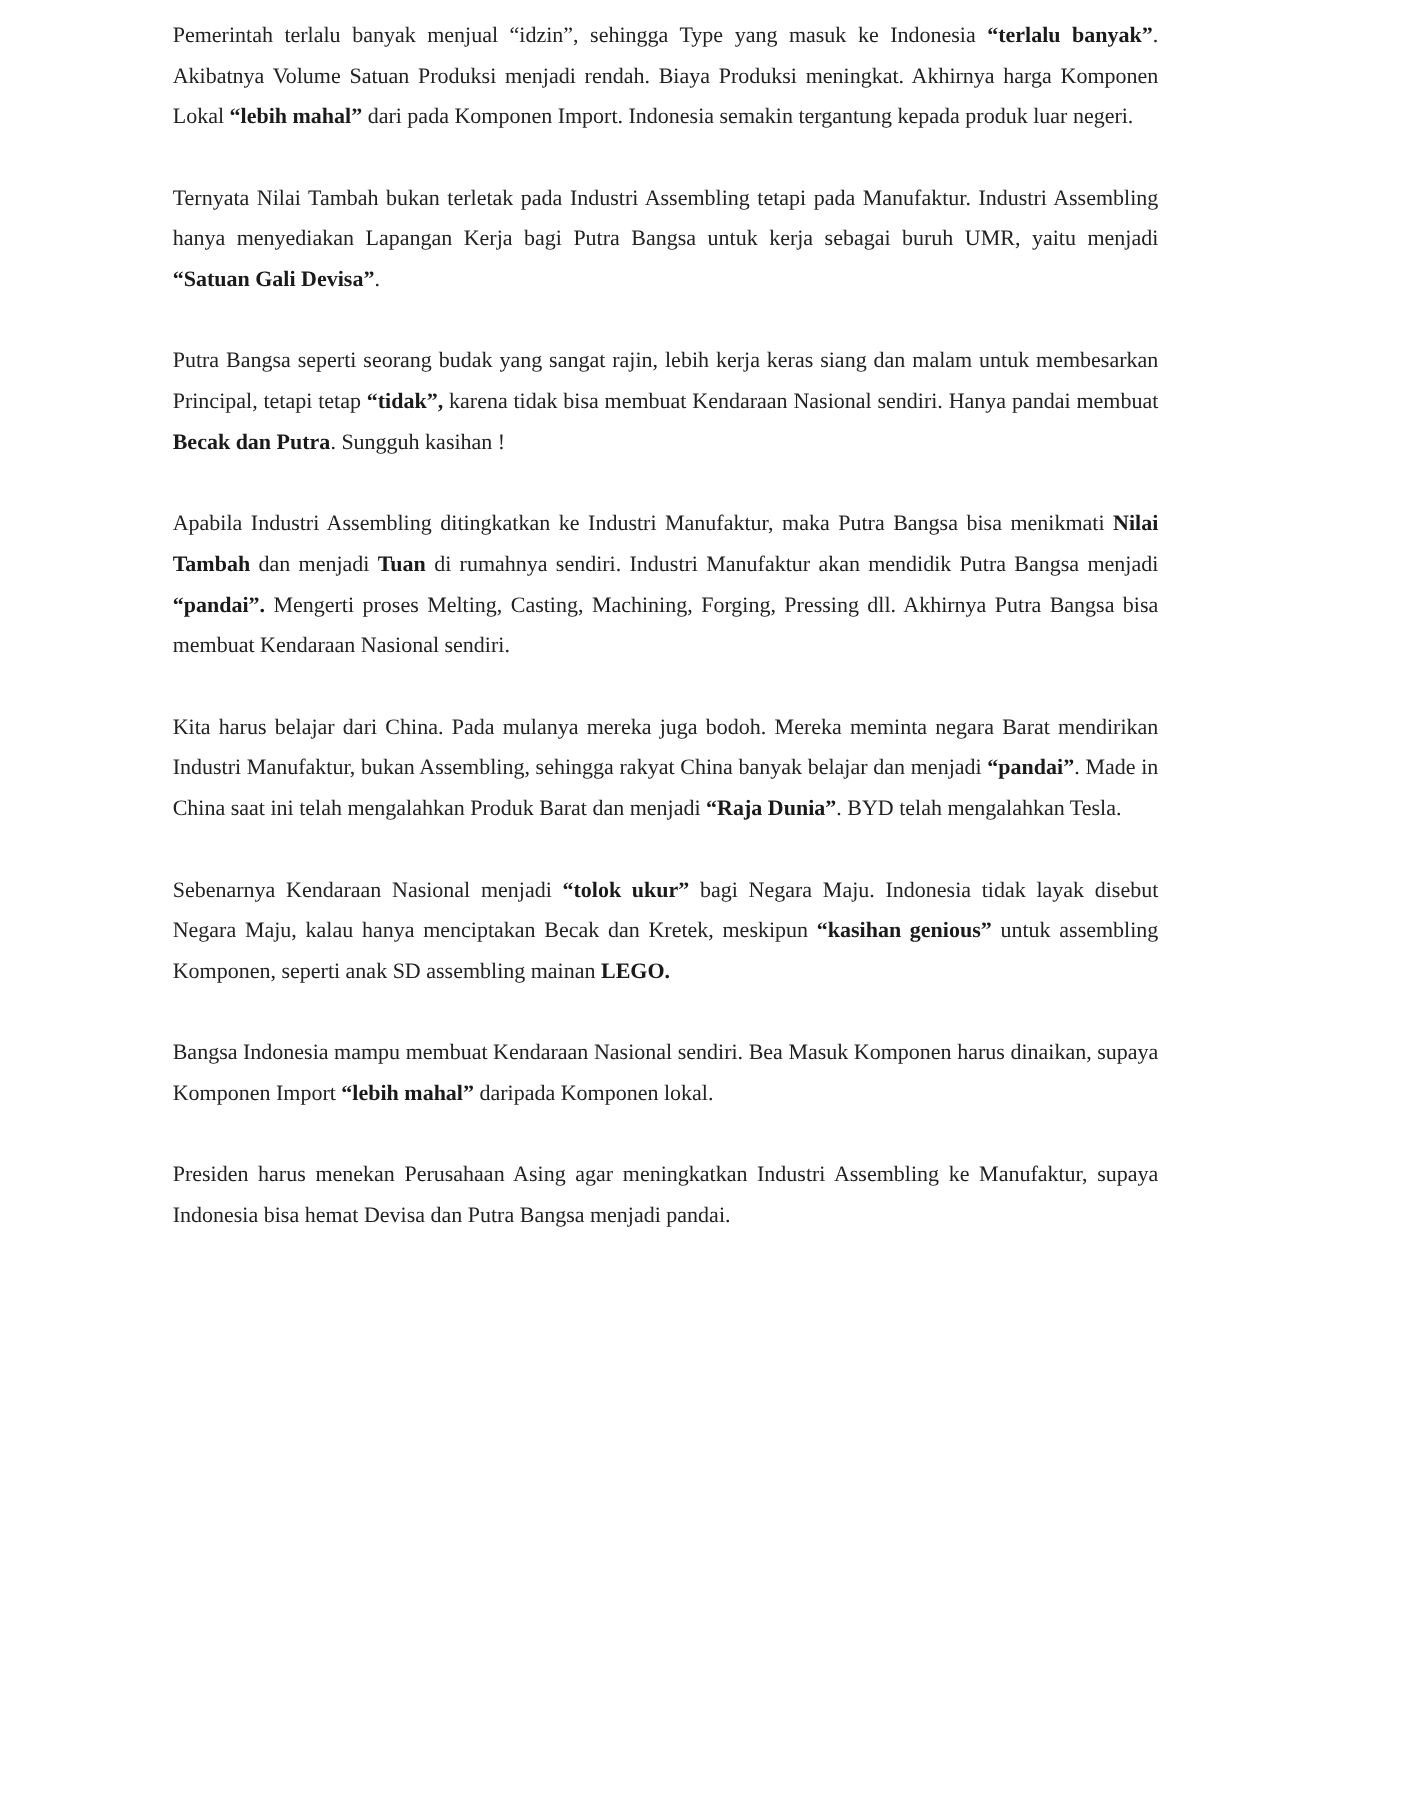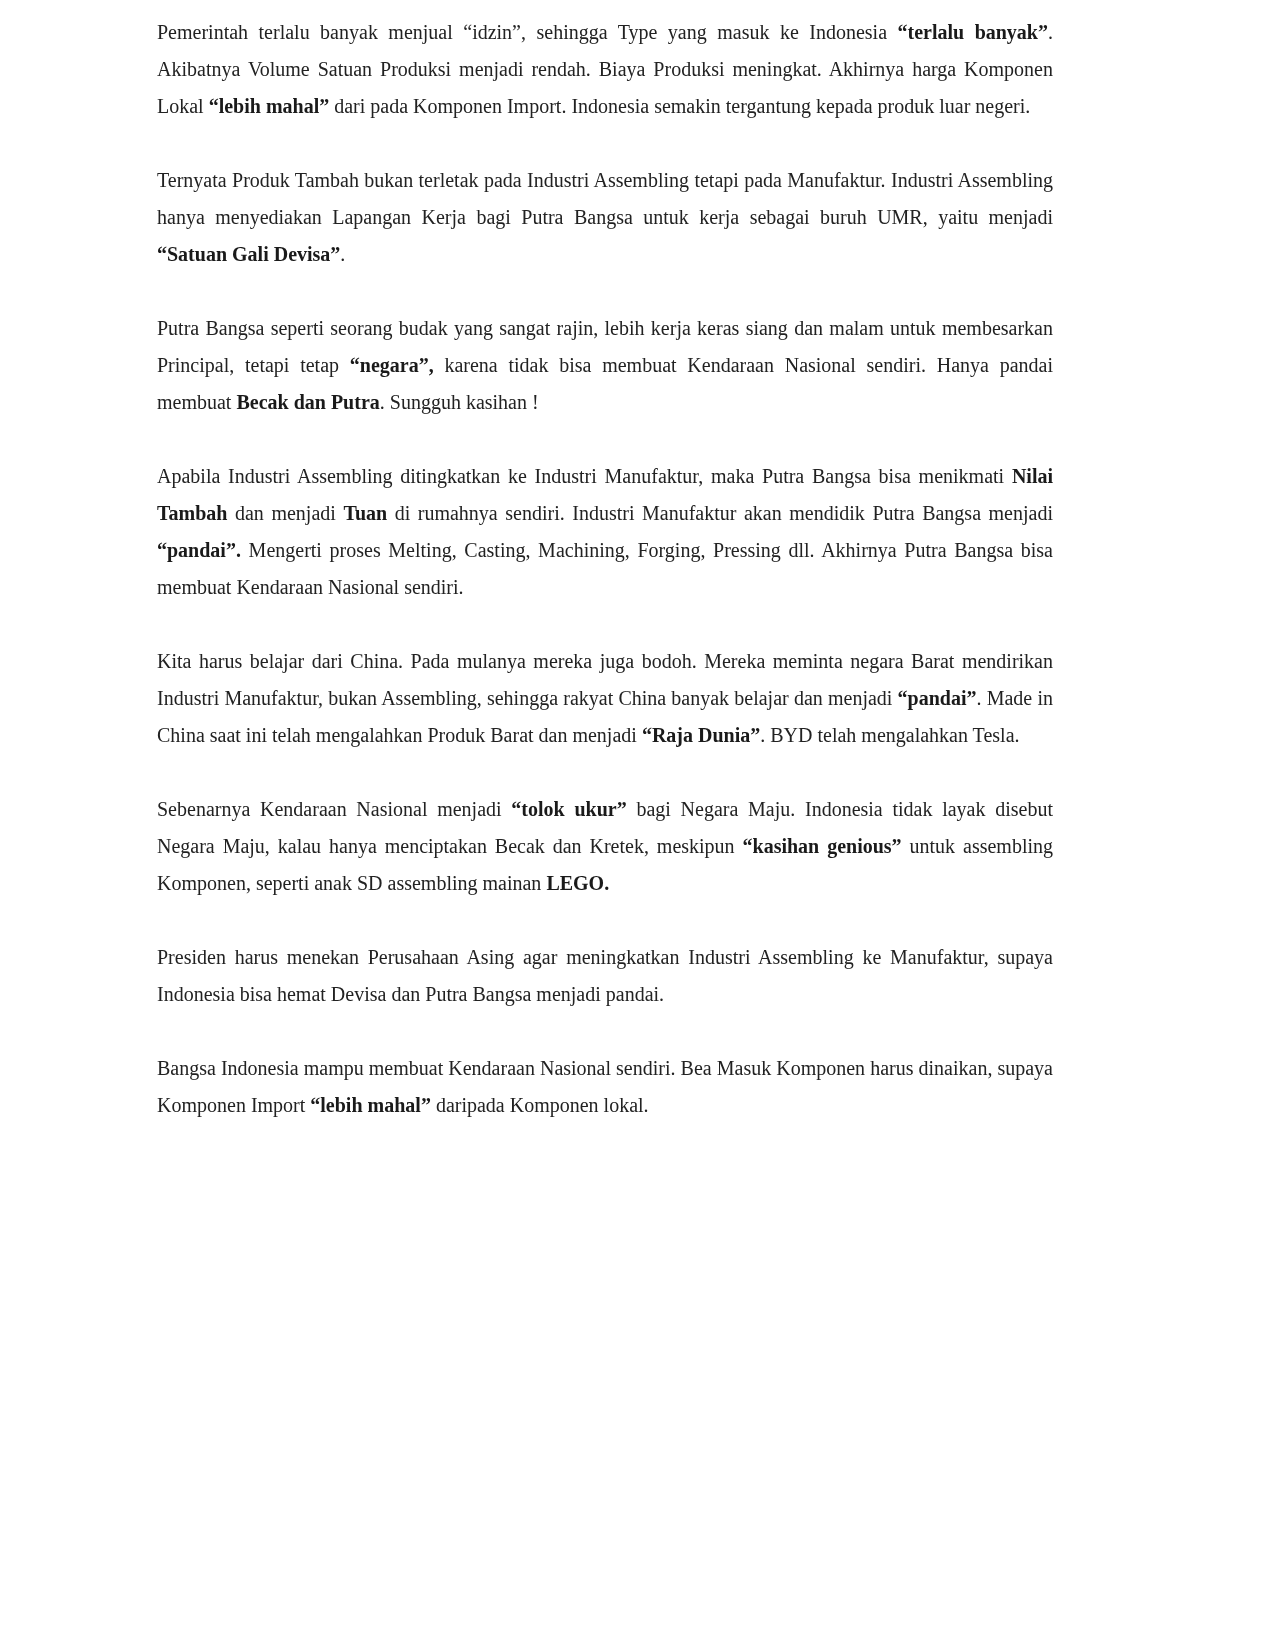--- a/index.html
+++ b/index.html
@@ -19,20 +19,20 @@
     text-align: justify;
     text-align-last: left;
   }
   .para b { font-weight: bold; color: #1a1a1a; }
 </style>
 </head>
 <body>
 
 <div class="page">
   <p class="para"><span>Pemerintah terlalu banyak menjual “idzin”, sehingga Type yang masuk ke Indonesia </span><b>“terlalu banyak”</b><span>. Akibatnya Volume Satuan Produksi menjadi rendah. Biaya Produksi meningkat. Akhirnya harga Komponen Lokal </span><b>“lebih mahal”</b><span> dari pada Komponen Import. Indonesia semakin tergantung kepada produk luar negeri.</span></p>
-  <p class="para"><span>Ternyata Produk Tambah bukan terletak pada Industri Assembling tetapi pada Manufaktur. Industri Assembling hanya menyediakan Lapangan Kerja bagi Putra Bangsa untuk kerja sebagai buruh UMR, yaitu menjadi </span><b>“Satuan Gali Devisa”</b><span>.</span></p>
-  <p class="para"><span>Putra Bangsa seperti seorang budak yang sangat rajin, lebih kerja keras siang dan malam untuk membesarkan Principal, tetapi tetap </span><b>“negara”,</b><span> karena tidak bisa membuat Kendaraan Nasional sendiri. Hanya pandai membuat </span><b>Becak dan Putra</b><span>. Sungguh kasihan !</span></p>
+  <p class="para"><span>Ternyata Nilai Tambah bukan terletak pada Industri Assembling tetapi pada Manufaktur. Industri Assembling hanya menyediakan Lapangan Kerja bagi Putra Bangsa untuk kerja sebagai buruh UMR, yaitu menjadi </span><b>“Satuan Gali Devisa”</b><span>.</span></p>
+  <p class="para"><span>Putra Bangsa seperti seorang budak yang sangat rajin, lebih kerja keras siang dan malam untuk membesarkan Principal, tetapi tetap </span><b>“tidak”,</b><span> karena tidak bisa membuat Kendaraan Nasional sendiri. Hanya pandai membuat </span><b>Becak dan Putra</b><span>. Sungguh kasihan !</span></p>
   <p class="para"><span>Apabila Industri Assembling ditingkatkan ke Industri Manufaktur, maka Putra Bangsa bisa menikmati </span><b>Nilai Tambah</b><span> dan menjadi </span><b>Tuan</b><span> di rumahnya sendiri. Industri Manufaktur akan mendidik Putra Bangsa menjadi </span><b>“pandai”.</b><span> Mengerti proses Melting, Casting, Machining, Forging, Pressing dll.  Akhirnya Putra Bangsa bisa membuat Kendaraan Nasional sendiri.</span></p>
   <p class="para"><span>Kita harus belajar dari China. Pada mulanya mereka juga bodoh. Mereka meminta negara Barat mendirikan Industri Manufaktur, bukan Assembling, sehingga rakyat China banyak belajar dan menjadi </span><b>“pandai”</b><span>. Made in China saat ini telah mengalahkan Produk Barat dan menjadi </span><b>“Raja Dunia”</b><span>. BYD telah mengalahkan Tesla.</span></p>
   <p class="para"><span>Sebenarnya Kendaraan Nasional menjadi </span><b>“tolok ukur”</b><span> bagi Negara Maju. Indonesia tidak layak disebut Negara Maju, kalau hanya menciptakan Becak dan Kretek, meskipun </span><b>“kasihan genious”</b><span> untuk assembling Komponen, seperti anak SD assembling mainan </span><b>LEGO.</b></p>
+  <p class="para"><span>Bangsa Indonesia mampu membuat Kendaraan Nasional sendiri. Bea Masuk Komponen harus dinaikan, supaya Komponen Import </span><b>“lebih mahal”</b><span> daripada Komponen lokal.</span></p>
   <p class="para"><span>Presiden harus menekan Perusahaan Asing agar meningkatkan Industri Assembling ke Manufaktur, supaya Indonesia bisa hemat Devisa dan Putra Bangsa menjadi pandai.</span></p>
-  <p class="para"><span>Bangsa Indonesia mampu membuat Kendaraan Nasional sendiri. Bea Masuk Komponen harus dinaikan, supaya Komponen Import </span><b>“lebih mahal”</b><span> daripada Komponen lokal.</span></p>
 </div>
 
 </body></html>

